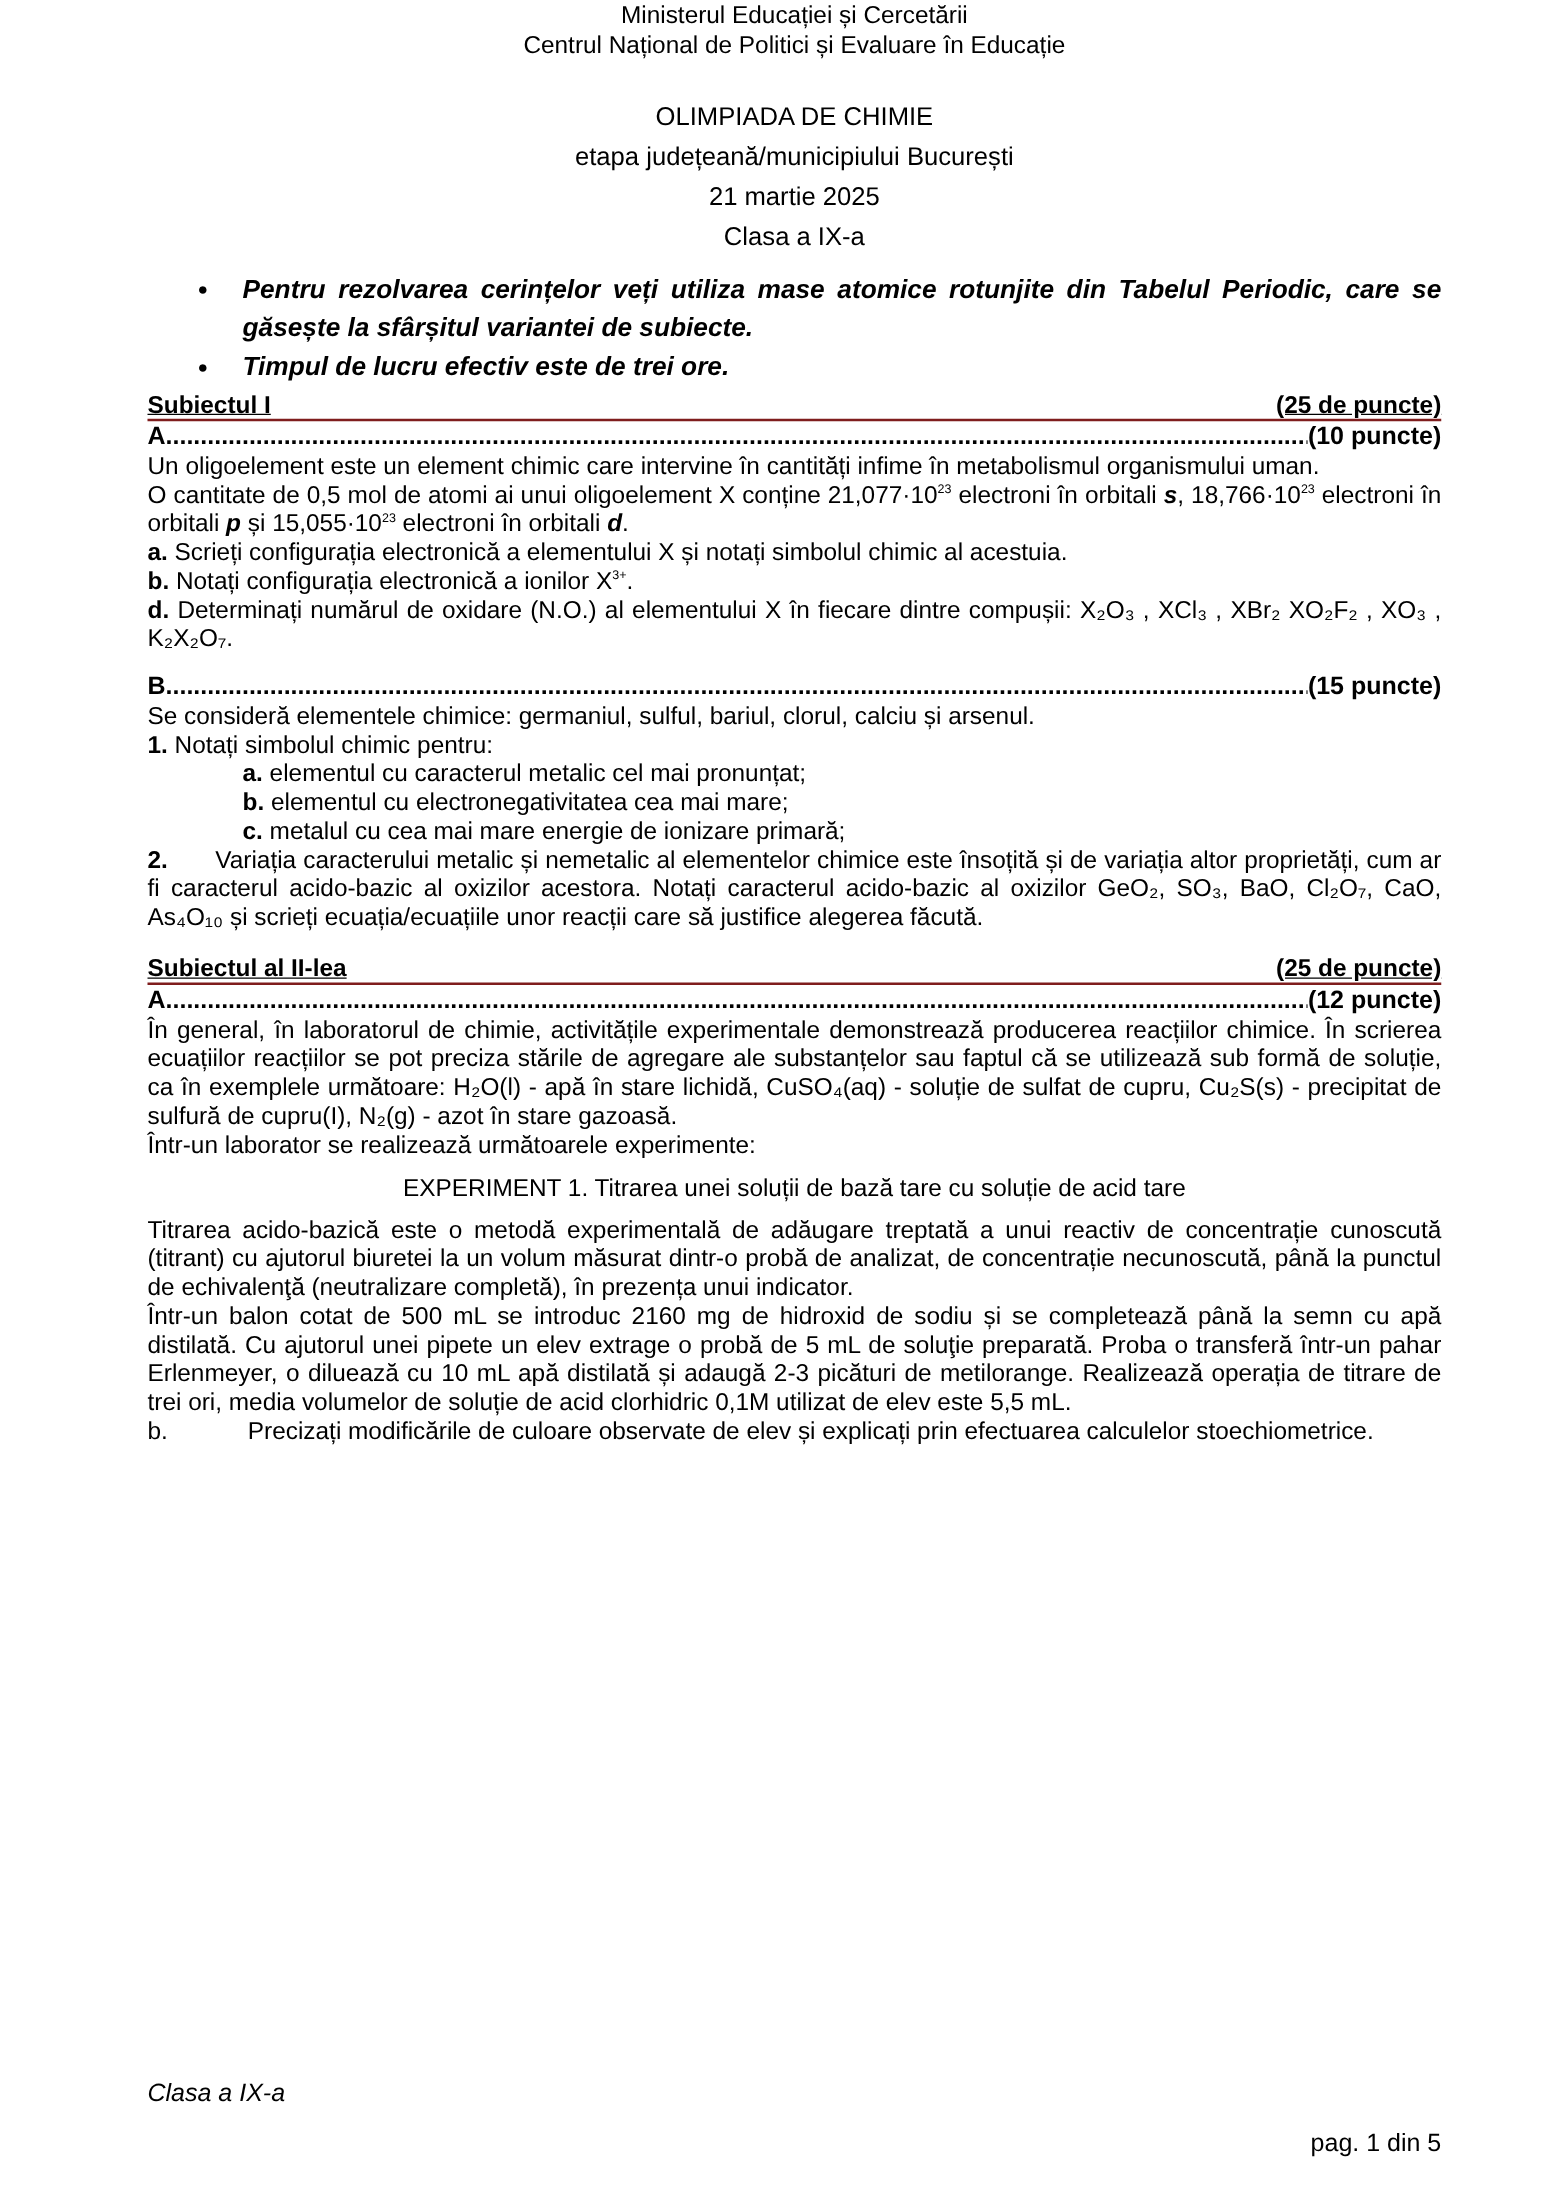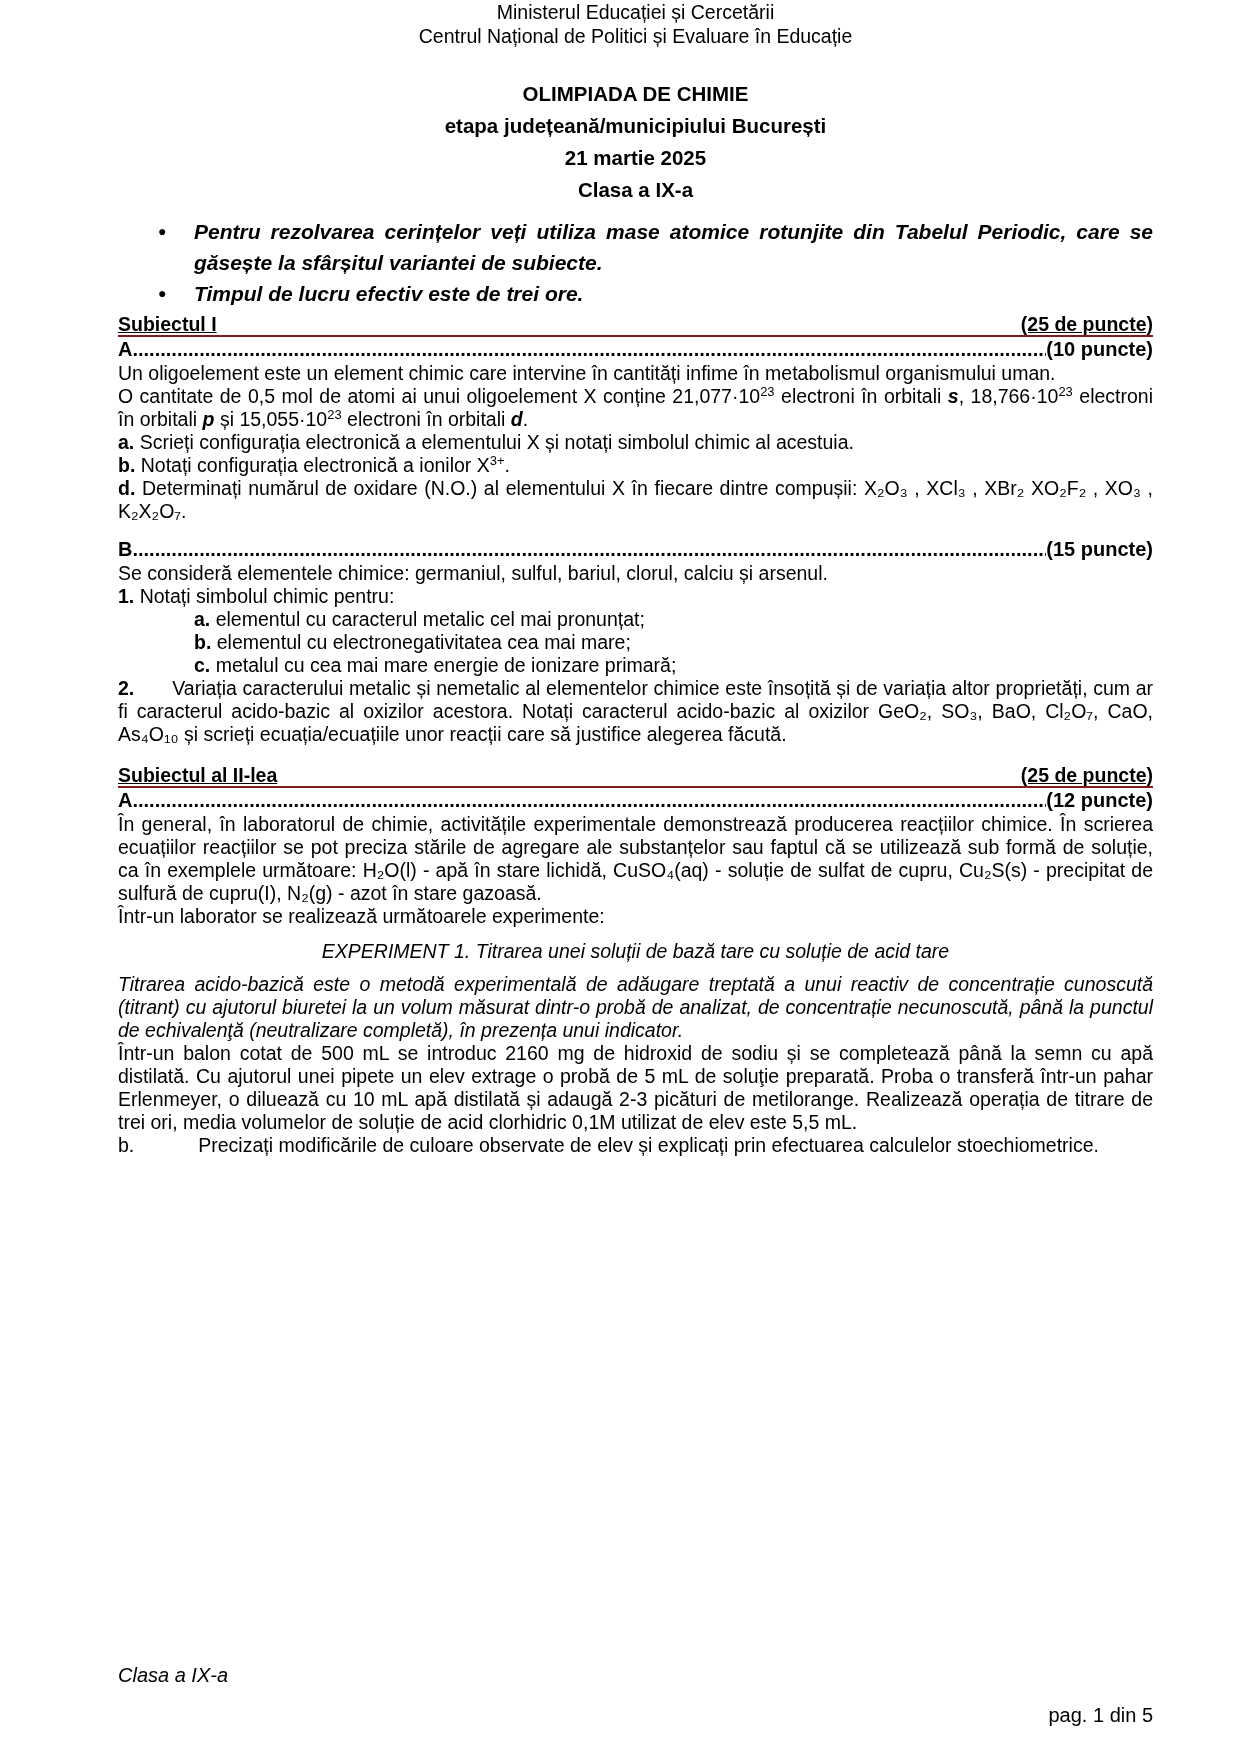--- a/index.html
+++ b/index.html
@@ -4,35 +4,35 @@
   <style>
     html, body { margin: 0; padding: 0; background: #ffffff; }
     body {
       width: 1241px; height: 1755px; position: relative; overflow: hidden;
       font-family: "Liberation Sans", "DejaVu Sans", sans-serif;
       color: #000; font-size: 19.5px; line-height: 23px;
     }
     .page { position: absolute; left: 118px; top: 0; width: 1035px; }
     .hdr { text-align: center; }
     .hdr .l { font-size: 19.5px; line-height: 24px; }
-    .title { text-align: center; font-weight: bold; font-size: 20.5px; line-height: 32px; }
+    .title { text-align: center; font-weight: normal; font-size: 20.5px; line-height: 32px; }
     .notes { margin: 10px 0 0 0; padding: 0; list-style: none; }
     .notes li { position: relative; padding-left: 76px; font-weight: bold; font-style: italic; font-size: 21px; line-height: 31px; text-align: justify; }
     .notes li .bullet { position: absolute; left: 40px; top: 0; font-style: normal; font-size: 14px; }
     .subj { display: flex; justify-content: space-between; font-weight: bold; border-bottom: 2px solid #7f1d1d; line-height: 22px; margin-top: 4px; }
     .subj span { text-decoration: underline; }
     .part { display: flex; font-weight: bold; font-size: 20px; line-height: 25px; overflow: hidden; white-space: nowrap; }
     .part .dots { flex: 1; overflow: hidden; }
     .p { text-align: justify; margin: 0; }
     .ind1 { padding-left: 76px; }
     .b { font-weight: bold; }
     .bi { font-weight: bold; font-style: italic; }
-    .i { font-style: italic; }
+    .i { }
     .center { text-align: center; }
-    sup, sub { font-size: 13px; line-height: 0; }
+    sup, sub { font-size: 10px; line-height: 0; }
     .tab { display: inline-block; width: 64px; }
     .tab2 { display: inline-block; width: 38px; }
     .footer-page { position: absolute; right: 88px; top: 1704px; font-size: 20px; }
     .footer-class { position: absolute; left: 118px; top: 1664px; font-size: 20px; font-style: italic; }
   </style>
 </head>
 <body>
 
 <div class="page">
 

